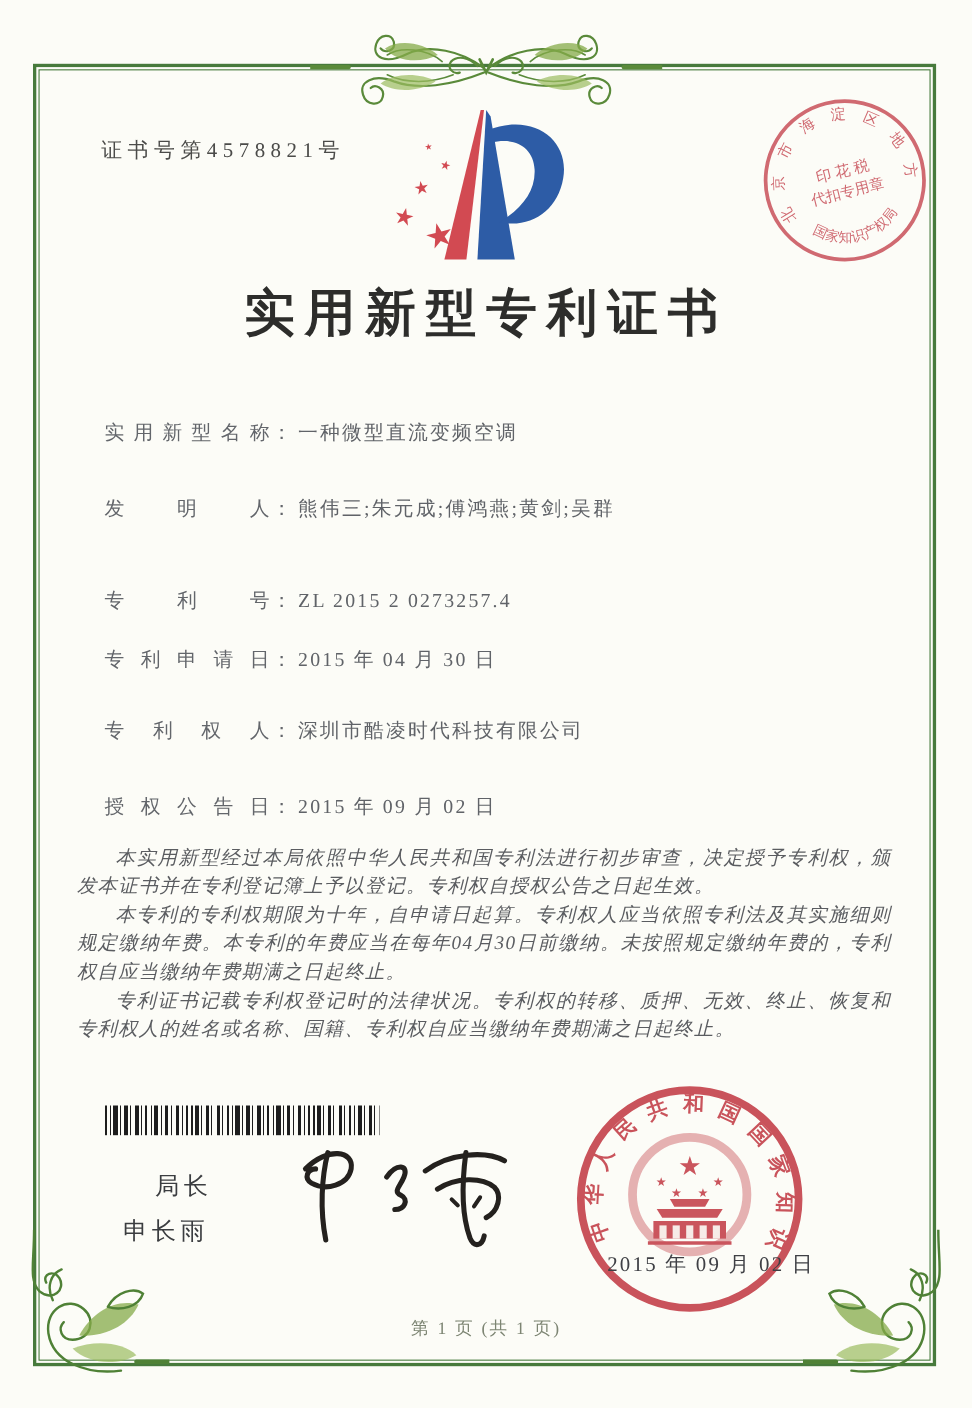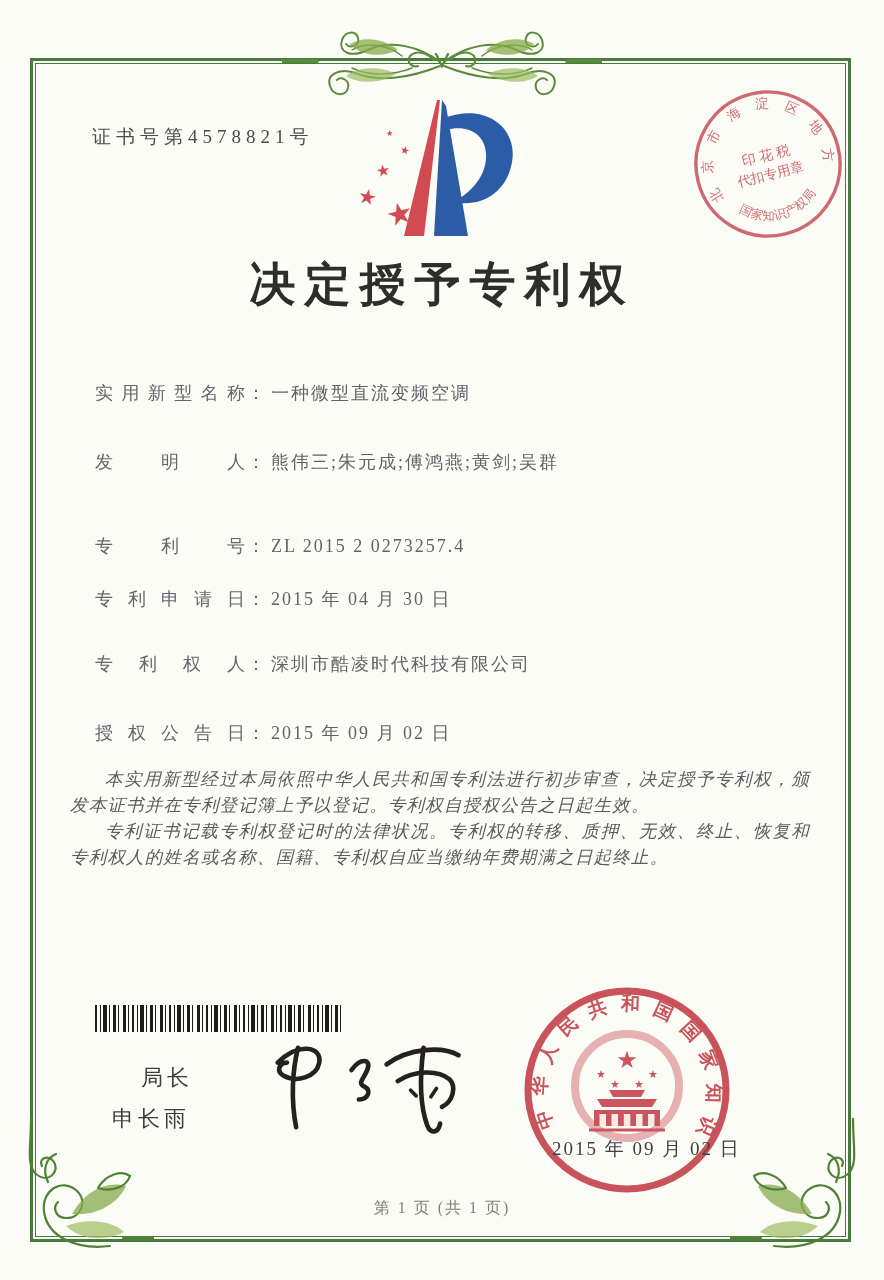--- a/index.html
+++ b/index.html
@@ -154,21 +154,21 @@
         <textPath href="#taxTop" textLength="296" lengthAdjust="spacing">北京市海淀区地方税务局</textPath>
       </text>
       <text font-size="12.5" font-family="Liberation Serif, DejaVu Serif, serif">
         <textPath href="#taxBottom" textLength="88" lengthAdjust="spacing">国家知识产权局</textPath>
       </text>
       <text x="80" y="76" font-size="14" text-anchor="middle">印 花 税</text>
       <text x="80" y="95" font-size="13.5" text-anchor="middle">代扣专用章</text>
     </g>
   </svg>
 
-  <div class="title">决定授予专利权</div>
+  <div class="title">实用新型专利证书</div>
 
   <div class="field f1">
     <span class="lbl">实用新型名称</span><span class="colon">：</span><span class="val">一种微型直流变频空调</span>
   </div>
   <div class="field f2">
     <span class="lbl">发明人</span><span class="colon">：</span><span class="val">熊伟三;朱元成;傅鸿燕;黄剑;吴群</span>
   </div>
   <div class="field f3">
     <span class="lbl">专利号</span><span class="colon">：</span><span class="val">ZL 2015 2 0273257.4</span>
   </div>
@@ -177,20 +177,21 @@
   </div>
   <div class="field f5">
     <span class="lbl">专利权人</span><span class="colon">：</span><span class="val">深圳市酷凌时代科技有限公司</span>
   </div>
   <div class="field f6">
     <span class="lbl">授权公告日</span><span class="colon">：</span><span class="val">2015 年 09 月 02 日</span>
   </div>
 
   <div class="body-text">
     <p>本实用新型经过本局依照中华人民共和国专利法进行初步审查，决定授予专利权，颁发本证书并在专利登记簿上予以登记。专利权自授权公告之日起生效。</p>
+    <p>本专利的专利权期限为十年，自申请日起算。专利权人应当依照专利法及其实施细则规定缴纳年费。本专利的年费应当在每年04月30日前缴纳。未按照规定缴纳年费的，专利权自应当缴纳年费期满之日起终止。</p>
     <p>专利证书记载专利权登记时的法律状况。专利权的转移、质押、无效、终止、恢复和专利权人的姓名或名称、国籍、专利权自应当缴纳年费期满之日起终止。</p>
   </div>
 
   <div class="barcode"></div>
 
   <div class="sig-title">局长</div>
   <div class="sig-name">申长雨</div>
 
   <svg class="autograph" width="240" height="120" viewBox="0 0 250 130">
     <g stroke="#24211e" fill="none" stroke-width="5" stroke-linecap="round" stroke-linejoin="round">

